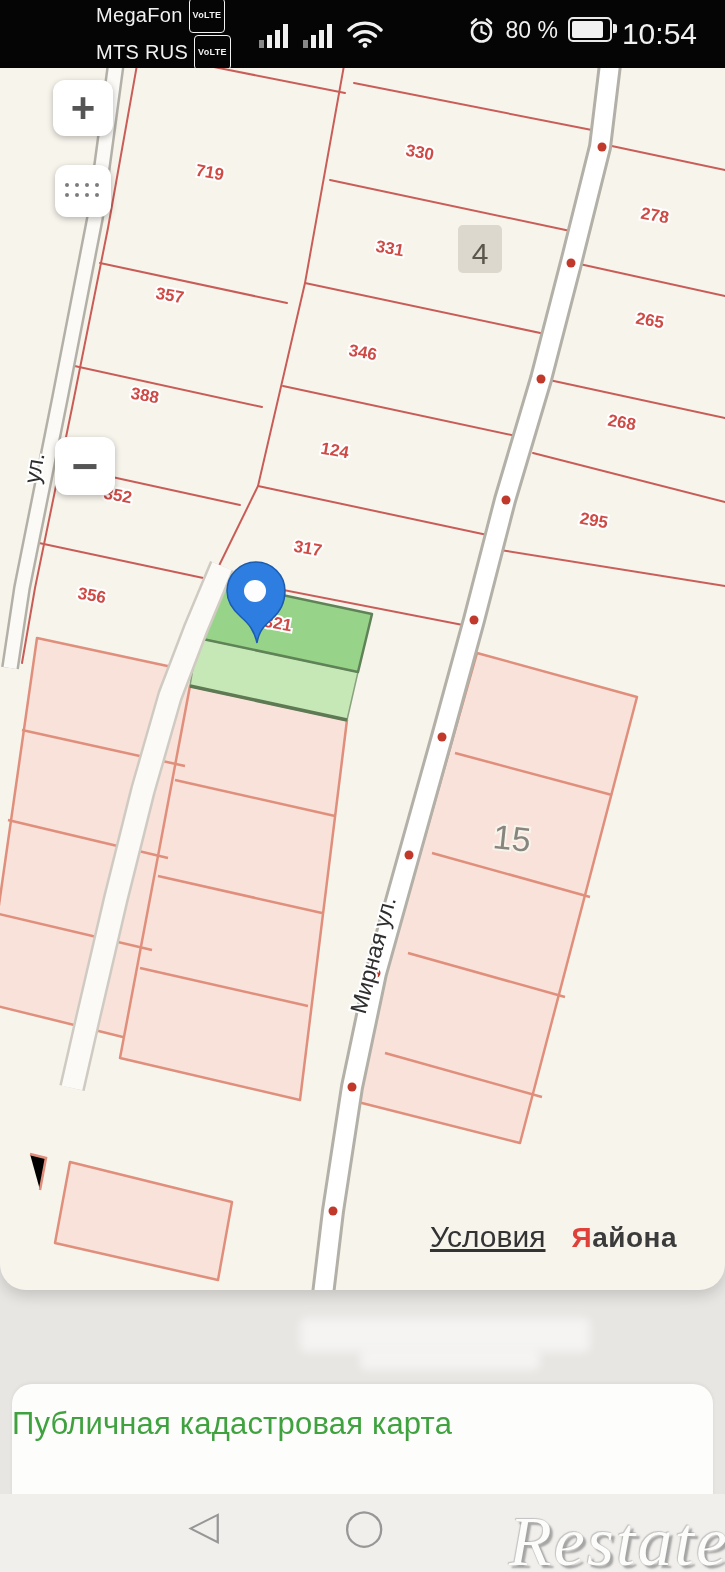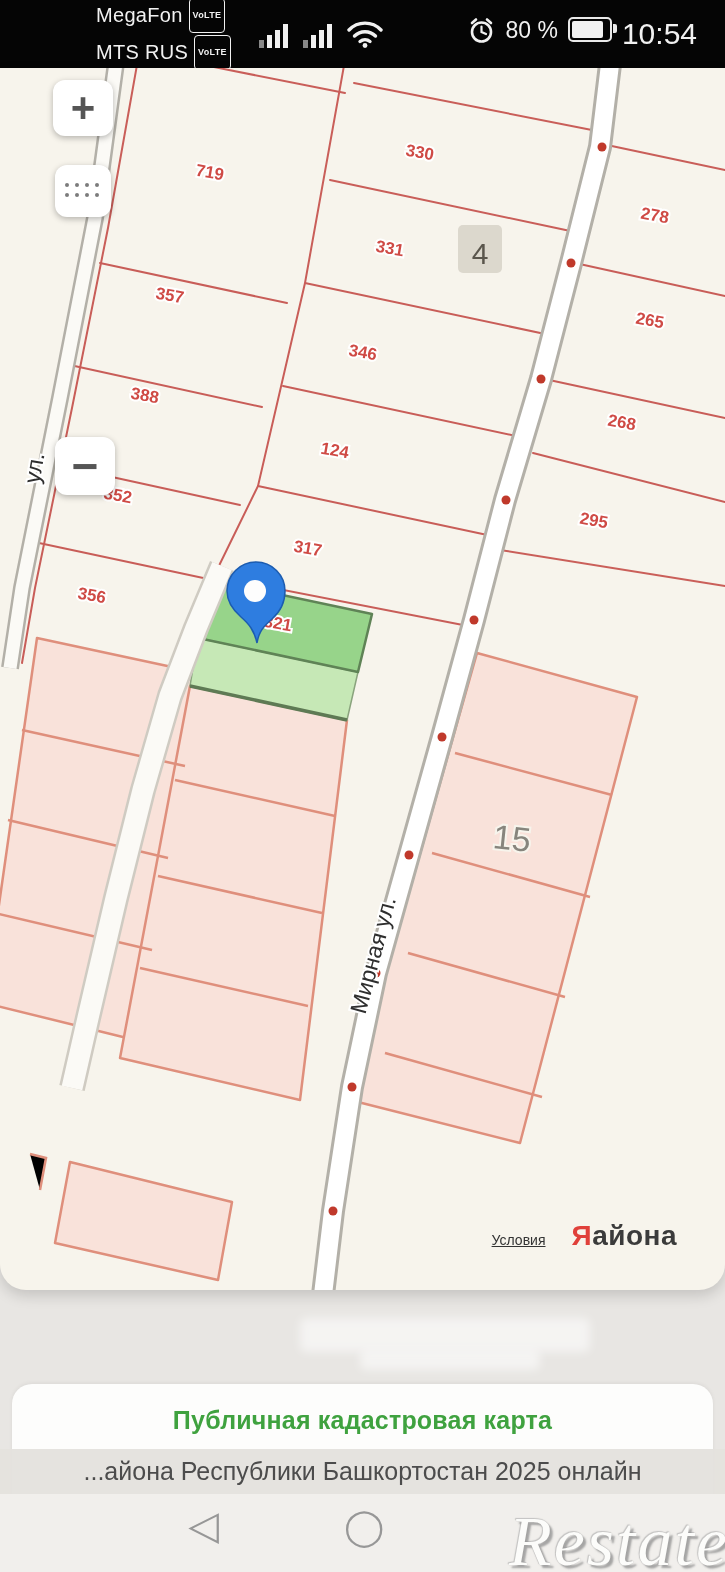--- a/index.html
+++ b/index.html
@@ -29,31 +29,31 @@
   .zoom-btn{position:absolute;width:60px;background:#fff;border-radius:12px;
     box-shadow:0 2px 6px rgba(0,0,0,.28);display:flex;align-items:center;justify-content:center;
     color:#555;font-weight:bold;cursor:pointer;}
   .zb-plus{left:53px;top:12px;height:56px;font-size:42px;}
   .zb-measure{left:55px;top:97px;height:52px;width:56px;}
   .zb-minus{left:55px;top:369px;height:58px;font-size:46px;}
   .dots{display:grid;grid-template-columns:repeat(4,7px);grid-auto-rows:7px;gap:3px;}
   .dots i{width:4.5px;height:4.5px;border-radius:50%;background:#7c7c7c;}
 
   .attribution{position:absolute;right:48px;top:1152px;display:flex;align-items:baseline;gap:26px;}
-  .terms{font-size:14px;color:#333;text-decoration:underline;cursor:pointer;}
+  .terms{font-size:30px;color:#333;text-decoration:underline;cursor:pointer;}
   .brand{font-size:28px;font-weight:bold;color:#3b3b3b;letter-spacing:.5px;}
   .brand .ya{color:#e0403a;}
 
   
   .blur-mark{position:absolute;background:rgba(255,255,255,.55);filter:blur(5px);border-radius:6px;}
 
   
   .card2{position:absolute;top:1384px;left:12px;width:701px;height:120px;background:#fdfdfc;
     border-radius:20px 20px 0 0;box-shadow:0 -1px 4px rgba(0,0,0,.06);overflow:hidden;}
-  .card2 h1{margin:22px 0 0;text-align:center;font-size:25px;color:#3fa23f;font-weight:bold;letter-spacing:.2px;}
+  .card2 h1{margin:22px 0 0;font-size:31px;color:#3fa23f;font-weight:normal;letter-spacing:.2px;}
   .ticker{position:absolute;top:1449px;left:0;width:725px;height:45px;background:rgba(228,226,222,.97);
     display:flex;align-items:center;justify-content:center;font-size:25px;color:#4c4c4c;}
   .navbar{position:absolute;top:1494px;left:0;width:725px;height:78px;background:#f1efec;}
   .nav-ico{position:absolute;top:14px;font-family:"DejaVu Sans",sans-serif;color:#979797;cursor:pointer;}
   .nav-back{left:188px;font-size:40px;top:8px;}
   .nav-home{left:344px;font-size:36px;top:12px;}
   .restate{position:absolute;right:-4px;bottom:-10px;z-index:40;font-family:"Liberation Serif",serif;
     font-style:italic;font-size:70px;color:#fcfcfa;letter-spacing:2px;
     text-shadow:3px 3px 2px rgba(140,140,140,.75),-1px -1px 1px rgba(170,170,170,.6),0 0 1px rgba(120,120,120,.5);}
 
@@ -249,23 +249,20 @@
     </div>
   </div>
 
   <div class="blur-mark" style="left:300px;top:1318px;width:290px;height:34px;"></div>
   <div class="blur-mark" style="left:360px;top:1350px;width:180px;height:20px;"></div>
 
   <div class="card2">
     <h1>Публичная кадастровая карта</h1>
   </div>
 
-  <div class="ticker">
-    <span>...айона Республики Башкортостан 2025 онлайн</span>
-  </div>
 
   <div class="navbar">
     <span class="nav-ico nav-back">◁</span>
     <span class="nav-ico nav-home">◯</span>
   </div>
 
   <div class="restate">Restate</div>
 
 </div>
 

